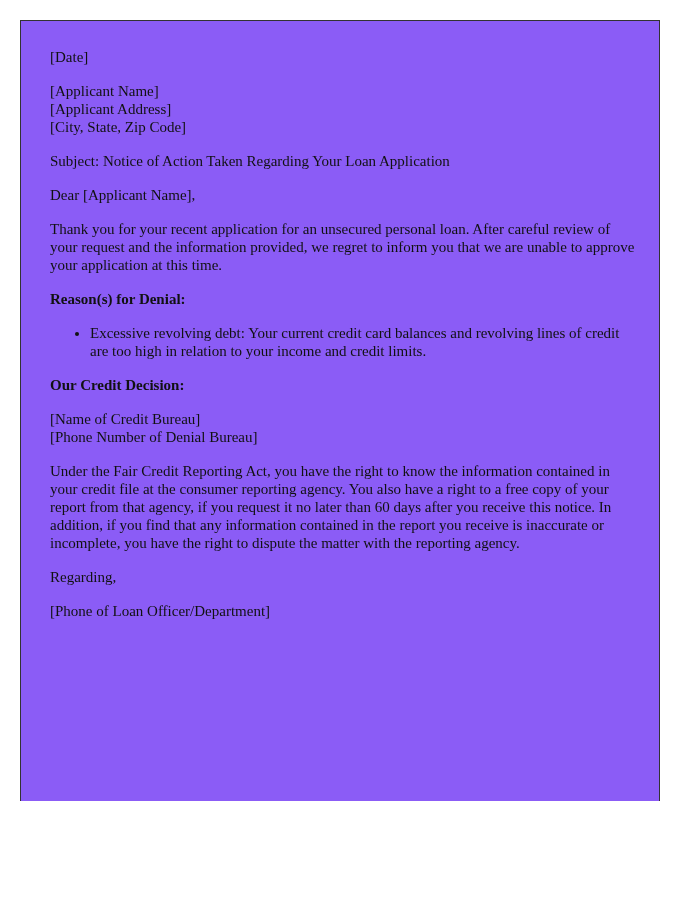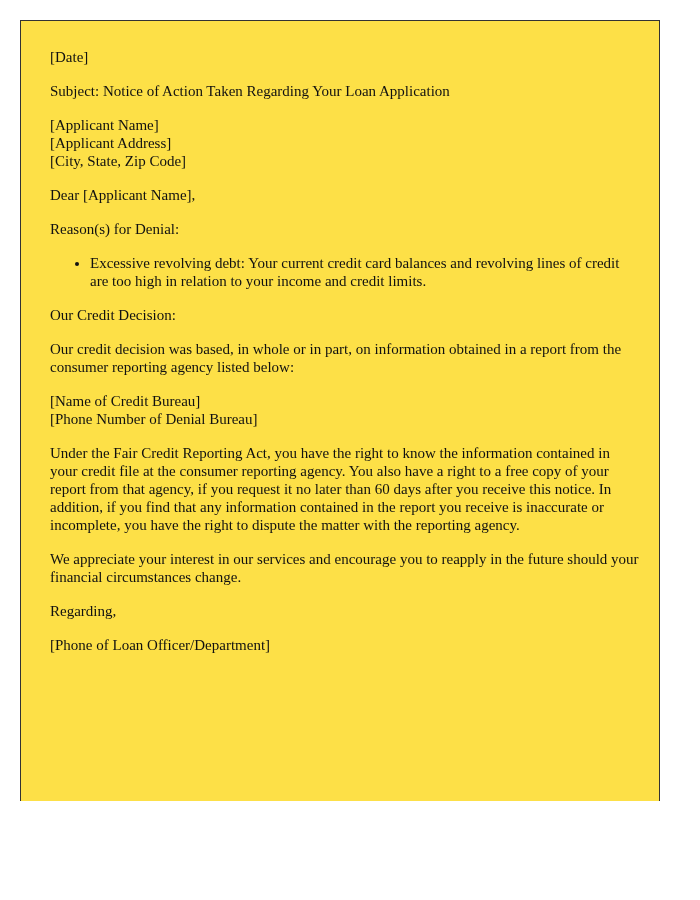--- a/index.html
+++ b/index.html
@@ -5,74 +5,73 @@
     html, body { margin: 0; padding: 0; background: #ffffff; }
     body { width: 700px; height: 900px; position: relative; overflow: hidden; }
     .page {
       position: absolute;
       left: 20px; top: 20px;
       width: 640px; height: 781px;
       border: 1px solid #333333;
       border-bottom: none;
       box-sizing: border-box;
       overflow: hidden;
-      background: #fde047;
+      background: #8b5cf6;
     }
     .content {
       position: absolute;
       left: 29px; top: 27px;
       width: 590px;
       font-family: "Liberation Serif", "DejaVu Serif", serif;
       font-size: 15px;
       line-height: 18px;
       color: #111111;
     }
     p { margin: 0 0 16px 0; }
-    .bold { font-weight: normal; }
+    .bold { font-weight: bold; }
     ul { margin: 14px 0 16px 0; padding-left: 40px; }
     li { margin: 0; }
     .line { display: block; }
   </style>
 </head>
 <body>
 
 <div class="page">
   <div class="content">
 
     <p>[Date]</p>
 
-    <p>Subject: Notice of Action Taken Regarding Your Loan Application</p>
-
     <p>
       <span class="line">[Applicant Name]</span>
       <span class="line">[Applicant Address]</span>
       <span class="line">[City, State, Zip Code]</span>
     </p>
 
+    <p>Subject: Notice of Action Taken Regarding Your Loan Application</p>
+
     <p>Dear [Applicant Name],</p>
 
+    <p>Thank you for your recent application for an unsecured personal loan. After careful review of your request and the information provided, we regret to inform you that we are unable to approve your application at this time.</p>
 
     <p class="bold">Reason(s) for Denial:</p>
 
     <ul>
       <li>Excessive revolving debt: Your current credit card balances and revolving lines of credit are too high in relation to your income and credit limits.</li>
     </ul>
 
     <p class="bold">Our Credit Decision:</p>
 
-    <p>Our credit decision was based, in whole or in part, on information obtained in a report from the consumer reporting agency listed below:</p>
 
     <p>
       <span class="line">[Name of Credit Bureau]</span>
       <span class="line">[Phone Number of Denial Bureau]</span>
     </p>
 
     <p>Under the Fair Credit Reporting Act, you have the right to know the information contained in your credit file at the consumer reporting agency. You also have a right to a free copy of your report from that agency, if you request it no later than 60 days after you receive this notice. In addition, if you find that any information contained in the report you receive is inaccurate or incomplete, you have the right to dispute the matter with the reporting agency.</p>
 
 
-    <p>We appreciate your interest in our services and encourage you to reapply in the future should your financial circumstances change.</p>
 
     <p>Regarding,</p>
 
     <p>[Phone of Loan Officer/Department]</p>
 
   </div>
 </div>
 
 </body></html>

